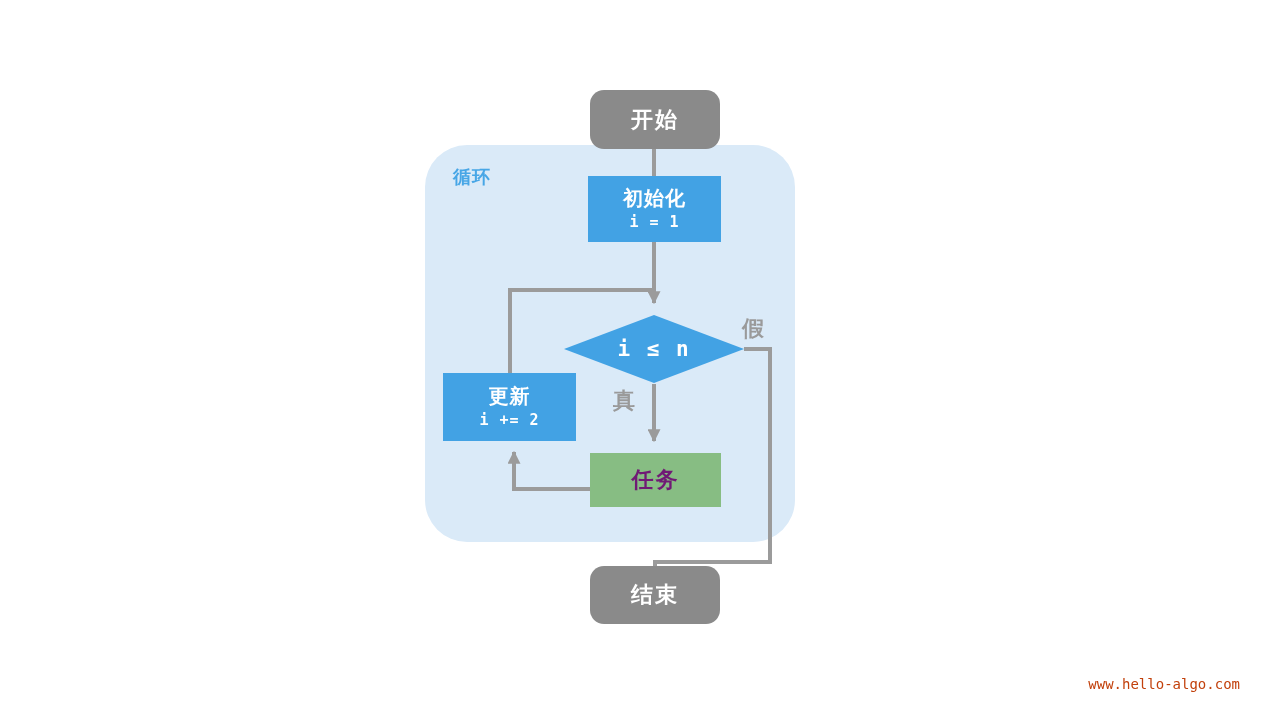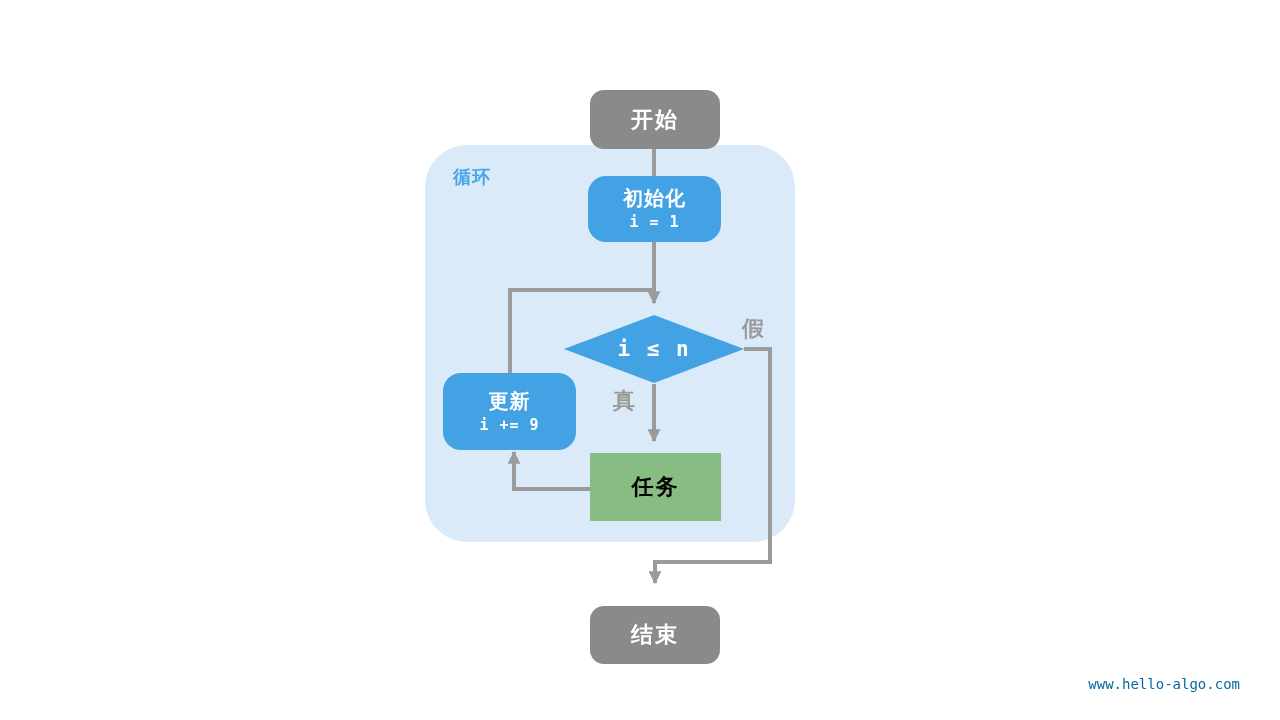--- a/index.html
+++ b/index.html
@@ -47,90 +47,89 @@
     border-radius: 14px;
     color: #ffffff;
     font-size: 22px;
     font-weight: 600;
     display: flex;
     align-items: center;
     justify-content: center;
     letter-spacing: 2px;
   }
   .start-node { left: 590px; top: 53px; margin-top: 37px; }
-  .end-node   { left: 590px; top: 606px; height: 58px; }
+  .end-node   { left: 590px; top: 566px; height: 58px; }
 
   
   .process {
     background: #42a2e4;
     color: #ffffff;
     display: flex;
     flex-direction: column;
     align-items: center;
     justify-content: center;
     line-height: 1.35;
-    border-radius: 18px;
   }
   .process .cn {
     font-size: 20px;
     font-weight: 600;
     letter-spacing: 1px;
   }
   .process .code {
     font-family: "DejaVu Sans Mono", monospace;
     font-size: 15px;
     font-weight: 700;
     letter-spacing: 1px;
   }
   .init-node   { left: 588px; top: 176px; width: 133px; height: 66px; }
-  .update-node { left: 443px; top: 373px; width: 133px; height: 77px; text-align: center; }
+  .update-node { left: 443px; top: 373px; width: 133px; height: 68px; text-align: center; }
 
   
   .diamond {
     left: 564px; top: 315px;
     width: 180px; height: 68px;
     background: #42a2e4;
     clip-path: polygon(50% 0, 100% 50%, 50% 100%, 0 50%);
     display: flex;
     align-items: center;
     justify-content: center;
     color: #ffffff;
     font-family: "DejaVu Sans Mono", monospace;
     font-size: 21px;
     font-weight: 700;
     letter-spacing: 2px;
   }
 
   
   .task-node {
     left: 590px; top: 453px;
-    width: 131px; height: 68px;
+    width: 131px; height: 54px;
     background: #87bd83;
-    color: #000000;
+    color: #701a75;
     font-size: 22px;
     font-weight: 600;
     letter-spacing: 2px;
     display: flex;
     align-items: center;
     justify-content: center;
   }
 
   
   .branch-label {
     color: #9a9a9a;
     font-size: 22px;
     font-weight: 700;
   }
   .true-label  { left: 613px; top: 386px; }
   .false-label { left: 742px; top: 314px; }
 
   
   .watermark {
     right: 40px; top: 676px;
-    color: #0369a1;
+    color: #c2410c;
     font-family: "DejaVu Sans Mono", monospace;
     font-size: 14px;
   }
 </style>
 </head>
 <body>
 
 <div class="canvas">
 
   <div class="abs loop-container"></div>
@@ -158,21 +157,21 @@
     <span class="cn">初始化</span>
     <span class="code">i = 1</span>
   </div>
 
   <div class="abs diamond">
     <span>i ≤ n</span>
   </div>
 
   <div class="abs process update-node">
     <span class="cn">更新</span>
-    <span class="code">i += 9</span>
+    <span class="code">i += 2</span>
   </div>
 
   <div class="abs task-node">
     <span>任务</span>
   </div>
 
   <div class="abs terminal end-node">
     <span>结束</span>
   </div>
 

